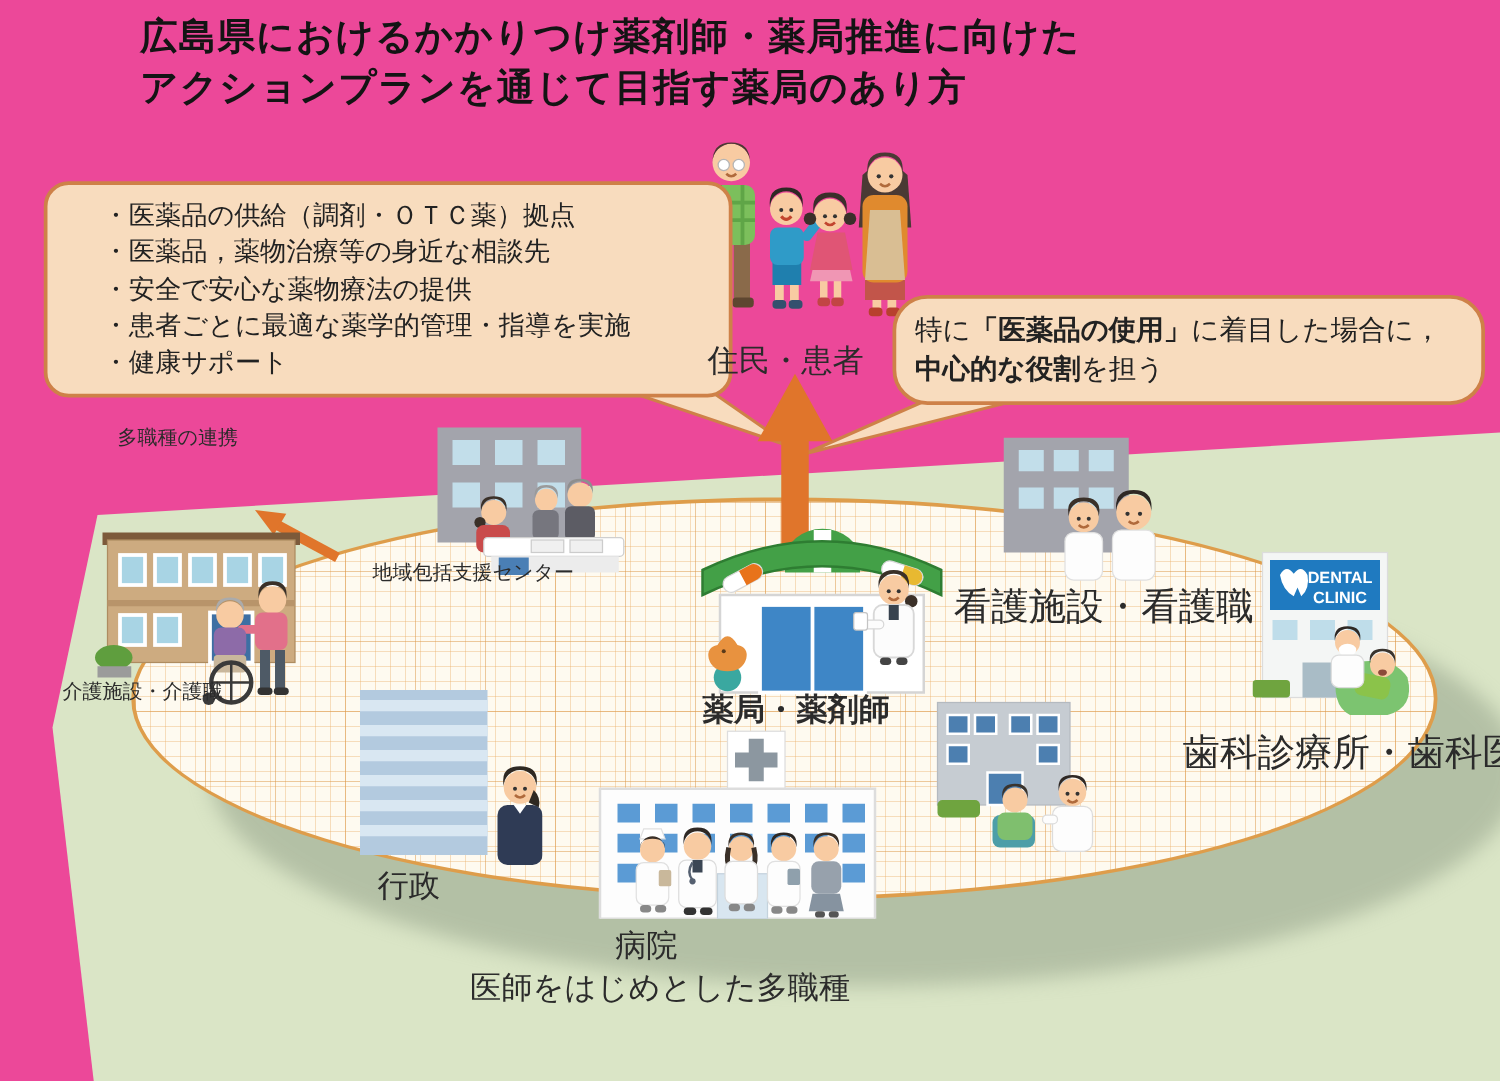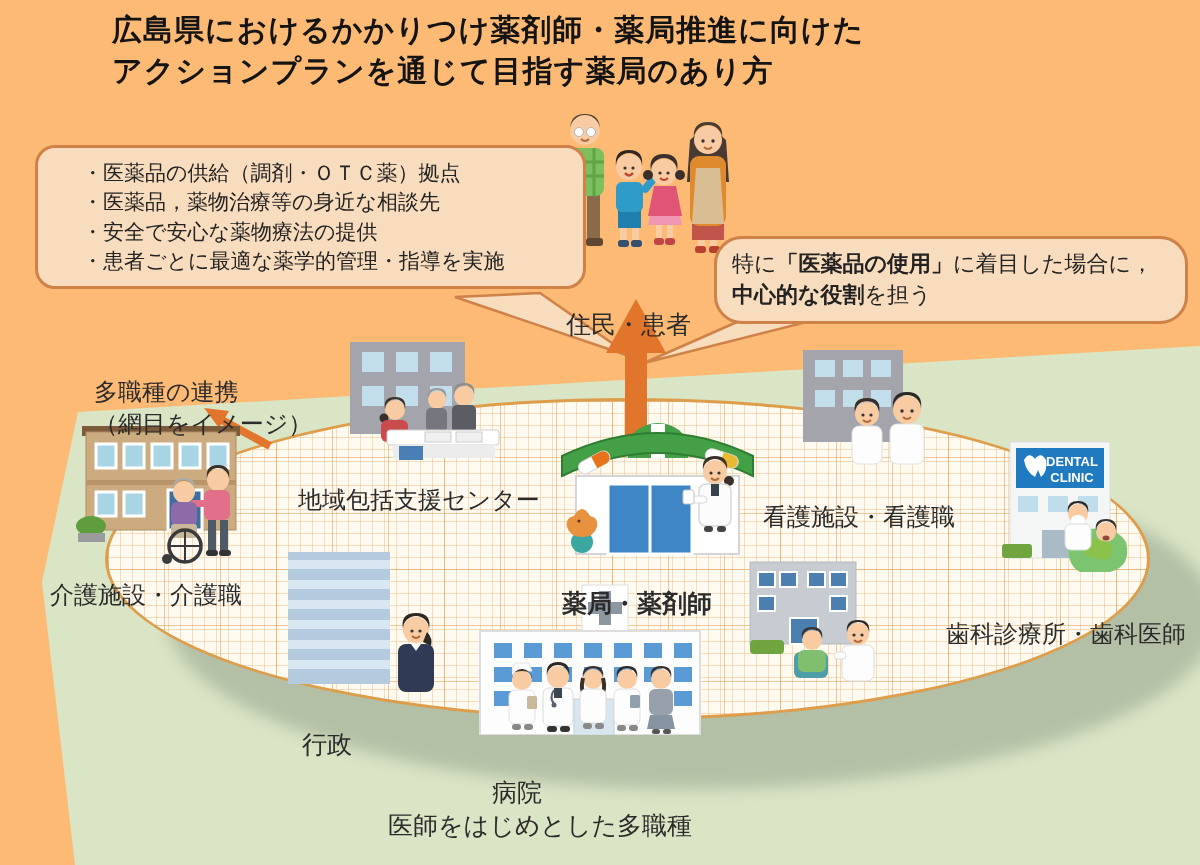--- a/index.html
+++ b/index.html
@@ -1,19 +1,19 @@
 <!DOCTYPE html>
 <html><head>
 <meta charset="utf-8">
 <style>
   html,body{margin:0;padding:0;background:#fff;}
-  #stage{position:relative;width:1200px;height:865px;background:#fdba74;overflow:hidden;
+  #stage{position:relative;width:1200px;height:865px;background:#ec4899;overflow:hidden;
          font-family:"Liberation Sans","DejaVu Sans",sans-serif;color:#1c1c1c;}
   .abs{position:absolute;}
-  .lbl{position:absolute;white-space:nowrap;color:#2b2b2b;z-index:7;margin-top:36px;}
+  .lbl{position:absolute;white-space:nowrap;color:#2b2b2b;z-index:7;}
   #title{left:112px;top:10px;font-size:30px;font-weight:600;line-height:1.35;letter-spacing:1px;color:#141414;z-index:8;}
   
   #plane{left:0;top:0;width:1200px;height:865px;z-index:1;}
   
   #shadowlayer{left:0;top:0;width:1200px;height:865px;z-index:2;}
   
   #mesh{left:105px;top:398px;width:1045px;height:322px;border-radius:50%;
         border:3px solid #DE9D4B;z-index:3;box-sizing:border-box;
         background-color:#FEFAF0;
         background-image:
@@ -21,21 +21,21 @@
           repeating-linear-gradient(to bottom, rgba(219,150,70,.50) 0 1px, transparent 1px 56px),
           repeating-linear-gradient(to right, rgba(233,172,100,.38) 0 1px, transparent 1px 12px),
           repeating-linear-gradient(to bottom, rgba(233,172,100,.38) 0 1px, transparent 1px 12px);}
   #arrows{left:0;top:0;width:1200px;height:865px;z-index:4;}
   .scene{z-index:5;}
   .callout{position:absolute;background:#F8DCBE;border:3px solid #CE8148;border-radius:20px;
            padding:10px 15px;z-index:6;color:#222;}
   #callout-left{left:35px;top:145px;width:486px;font-size:21px;line-height:1.4;padding-left:44px;}
   #callout-left div{white-space:nowrap;}
   #callout-right{left:714px;top:236px;width:438px;font-size:22px;line-height:1.4;border-radius:28px;}
-  .fs23{font-size:24px;text-align:right;} .fs24{font-size:24px;font-family:Liberation Mono, monospace;} .fs25{font-size:25px;}
+  .fs23{font-size:30px;text-align:right;} .fs24{font-size:16px;font-family:Liberation Mono, monospace;} .fs25{font-size:25px;}
   .bold{font-weight:bold;}
 </style>
 </head>
 <body>
 
 <div id="stage">
 
   <div id="title" class="abs">
     <div>広島県におけるかかりつけ薬剤師・薬局推進に向けた</div>
     <div>アクションプランを通じて目指す薬局のあり方</div>
@@ -405,33 +405,33 @@
       <rect x="106" y="89" width="32" height="36" rx="7" fill="#FDFDFD" stroke="#DCDCDC"></rect>
       <rect x="98" y="96" width="12" height="7" rx="3.5" fill="#FDFDFD" stroke="#DCDCDC"></rect>
     </g>
   </svg>
 
   <div id="callout-left" class="callout">
     <div>・医薬品の供給（調剤・ＯＴＣ薬）拠点</div>
     <div>・医薬品，薬物治療等の身近な相談先</div>
     <div>・安全で安心な薬物療法の提供</div>
     <div>・患者ごとに最適な薬学的管理・指導を実施</div>
+    <div>・健康サポート</div>
   </div>
 
   <div id="callout-right" class="callout">
     <span>特に</span><span class="bold">「医薬品の使用」</span><span>に着目した場合に，</span><span class="bold">中心的な役割</span><span>を担う</span>
   </div>
 
   <div class="lbl fs25" style="left:566px;top:272px">住民・患者</div>
   <div class="lbl fs24" style="left:94px;top:340px">
     <div>多職種の連携</div>
-    <div>（網目をイメージ）</div>
   </div>
   <div class="lbl fs24" style="left:298px;top:448px">地域包括支援センター</div>
   <div class="lbl fs25 bold" style="left:562px;top:551px">薬局・薬剤師</div>
   <div class="lbl fs24" style="left:50px;top:543px">介護施設・介護職</div>
   <div class="lbl fs23" style="left:763px;top:465px">看護施設・看護職</div>
   <div class="lbl fs23" style="left:946px;top:582px">歯科診療所・歯科医師</div>
   <div class="lbl fs25" style="left:302px;top:692px">行政</div>
   <div class="lbl fs25" style="left:492px;top:740px">病院</div>
-  <div class="lbl fs25" style="left:388px;top:773px">医師をはじめとした多職種</div>
+  <div class="lbl fs25" style="left:376px;top:773px">医師をはじめとした多職種</div>
 
 </div>
 
 </body></html>

